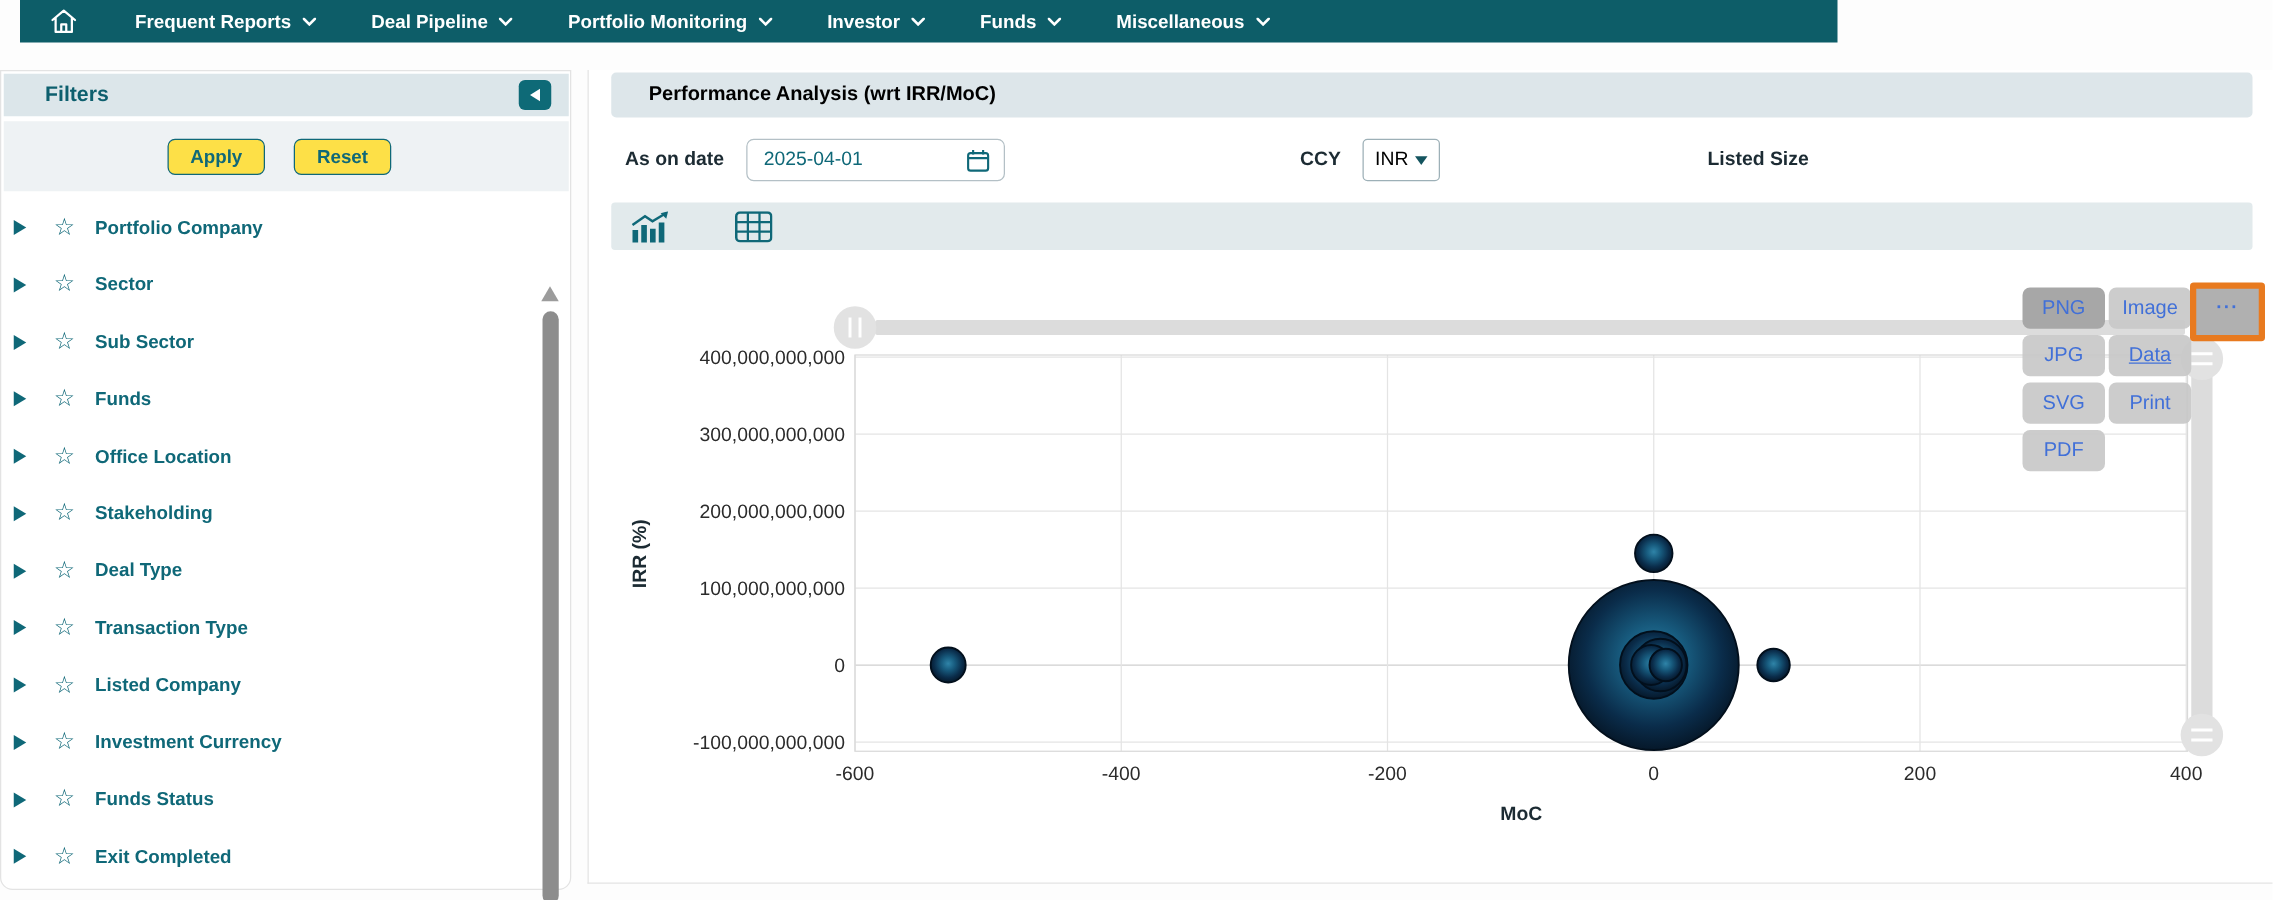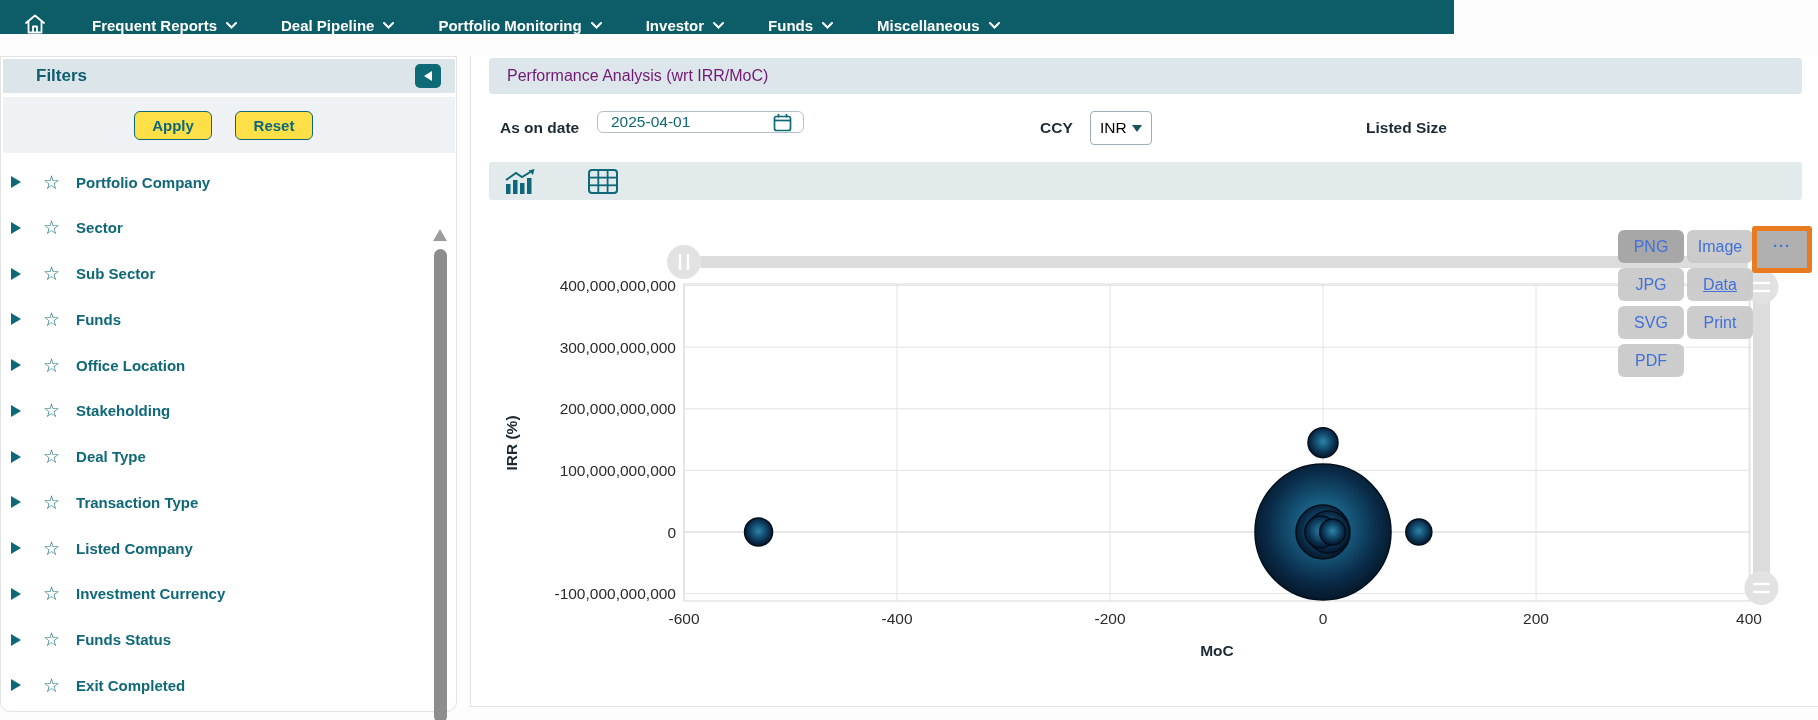--- a/index.html
+++ b/index.html
@@ -1,22 +1,22 @@
 <!DOCTYPE html>
 <html><head>
 <meta charset="utf-8">
 <style>
   * { margin:0; padding:0; box-sizing:border-box; }
   html,body { width:1818px; height:720px; background:#fdfdfd; overflow:hidden;
     font-family:"Liberation Sans", sans-serif; }
   .stage { position:absolute; left:0; top:0; width:1818px; height:720px; }
 
   
-  .navbar { position:absolute; left:0; top:0; width:1454px; height:34px;
-    background:#0d5d68; display:flex; align-items:flex-end; }
+  .navbar { position:absolute; left:16px; top:0; width:1454px; height:34px;
+    background:#0d5d68; display:flex; align-items:center; }
   .home-btn { width:70px; display:flex; align-items:center; justify-content:center; cursor:pointer; }
   .nav-item { display:flex; align-items:center; gap:9px; padding:0 22px; color:#fff;
     font-size:15px; font-weight:700; cursor:pointer; white-space:nowrap; }
   .nav-item.active { background:#094e58; border-bottom:4px solid #e8a832; padding-top:4px; }
   .chev { width:11px; height:7px; display:inline-block; }
 
   
   .sidebar { position:absolute; left:0; top:56px; width:457px; height:656px;
     background:#fff; border:1px solid #e3e3e3; border-radius:0 0 10px 10px; }
   .filters-bar { position:absolute; left:2px; top:2px; width:452px; height:34px;
@@ -39,23 +39,23 @@
     border-left:7px solid transparent; border-right:7px solid transparent; cursor:pointer; }
   .sb-up { top:172px; border-bottom:12px solid #9c9c9c; }
   .sb-thumb { position:absolute; left:433px; top:192px; width:13px; height:474px;
     background:#8d8d8d; border-radius:7px; cursor:pointer; }
 
   
   .main { position:absolute; left:470px; top:56px; width:1348px; height:651px;
     background:#fff; border-left:1px solid #e4e4e4; border-bottom:1px solid #e4e4e4; }
   .title-bar { position:absolute; left:489px; top:58px; width:1313px; height:36px;
     background:#dde6ea; border-radius:4px; display:flex; align-items:center; }
-  .page-title { margin-left:18px; color:#701a75; font-size:16px; font-weight:400; }
+  .page-title { margin-left:30px; color:#000000; font-size:16px; font-weight:700; }
   .ctl-label { position:absolute; top:119px; color:#1c2b33; font-size:15.5px; font-weight:700; }
-  .date-input { position:absolute; left:597px; top:111px; width:207px; height:22px;
+  .date-input { position:absolute; left:597px; top:111px; width:207px; height:34px;
     border:1.5px solid #b4c0c6; border-radius:6px; background:#fff; display:flex; align-items:center; cursor:text; }
   .date-text { margin-left:13px; color:#0f6878; font-size:15.5px; flex:1; }
   .select-box { position:absolute; top:111px; height:34px; border:1.5px solid #9db0b7;
     background:#fff; display:flex; align-items:center; justify-content:space-between; cursor:pointer; }
   .select-text { color:#000000; font-size:15.5px; }
   .tri-down { width:0; height:0; border-top:7px solid #14545f;
     border-left:5.5px solid transparent; border-right:5.5px solid transparent; }
   .toolbar-strip { position:absolute; left:489px; top:162px; width:1313px; height:38px;
     background:#e2eaec; border-radius:3px; }
   .tool-icon { position:absolute; top:169px; cursor:pointer; }

